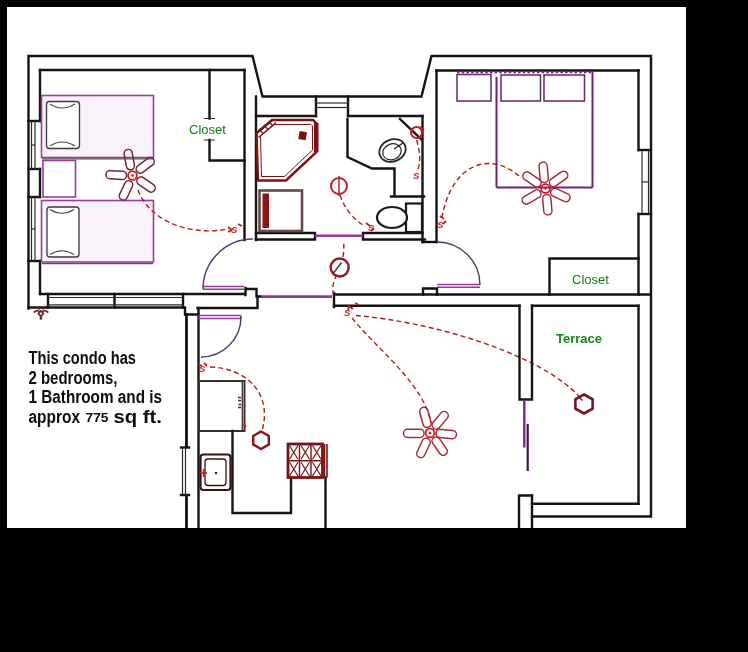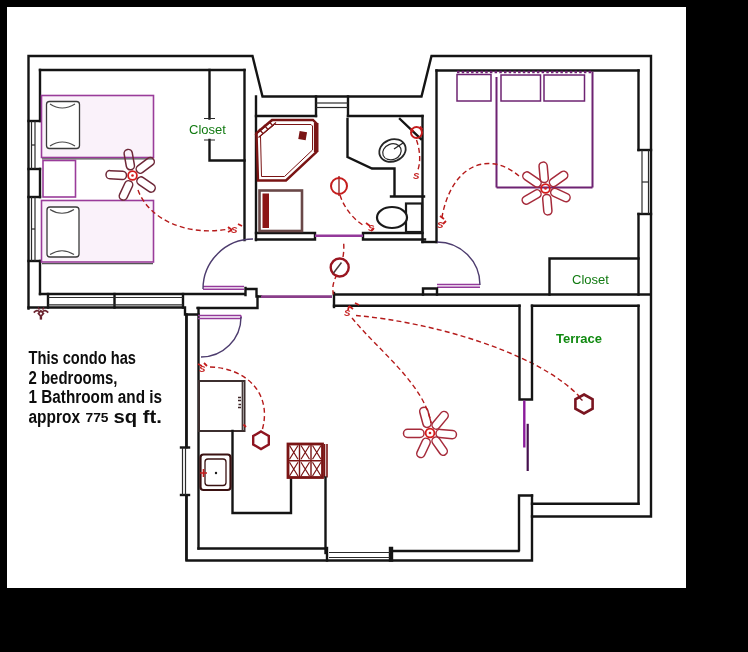--- a/index.html
+++ b/index.html
@@ -1,16 +1,16 @@
 <!DOCTYPE html>
 <html><head>
 <meta charset="utf-8">
 <style>
 html,body{margin:0;padding:0;background:#000;}
-#canvas{position:relative;width:748px;height:652px;background:#3b82f6;font-family:"Liberation Sans", sans-serif;border-radius:6px;}
+#canvas{position:relative;width:748px;height:528px;background:#3b82f6;font-family:"Liberation Sans", sans-serif;border-radius:6px;}
 svg{position:absolute;top:0;left:0;}
 .wall{stroke:#141414;stroke-width:2.4;fill:none;stroke-linecap:square;}
 .thin{stroke:#2a2a2a;stroke-width:1.2;fill:none;}
 .purp{stroke:#94399a;stroke-width:1.6;fill:none;}
 .arc{stroke:#4d3c6e;stroke-width:1.4;fill:none;}
 .red{stroke:#c41d1d;stroke-width:1.8;fill:none;}
 .dash{stroke:#b51a1a;stroke-width:1.4;fill:none;stroke-dasharray:5 3.2;}
 .dred{stroke:#7a1414;fill:none;}
 </style>
 </head>

